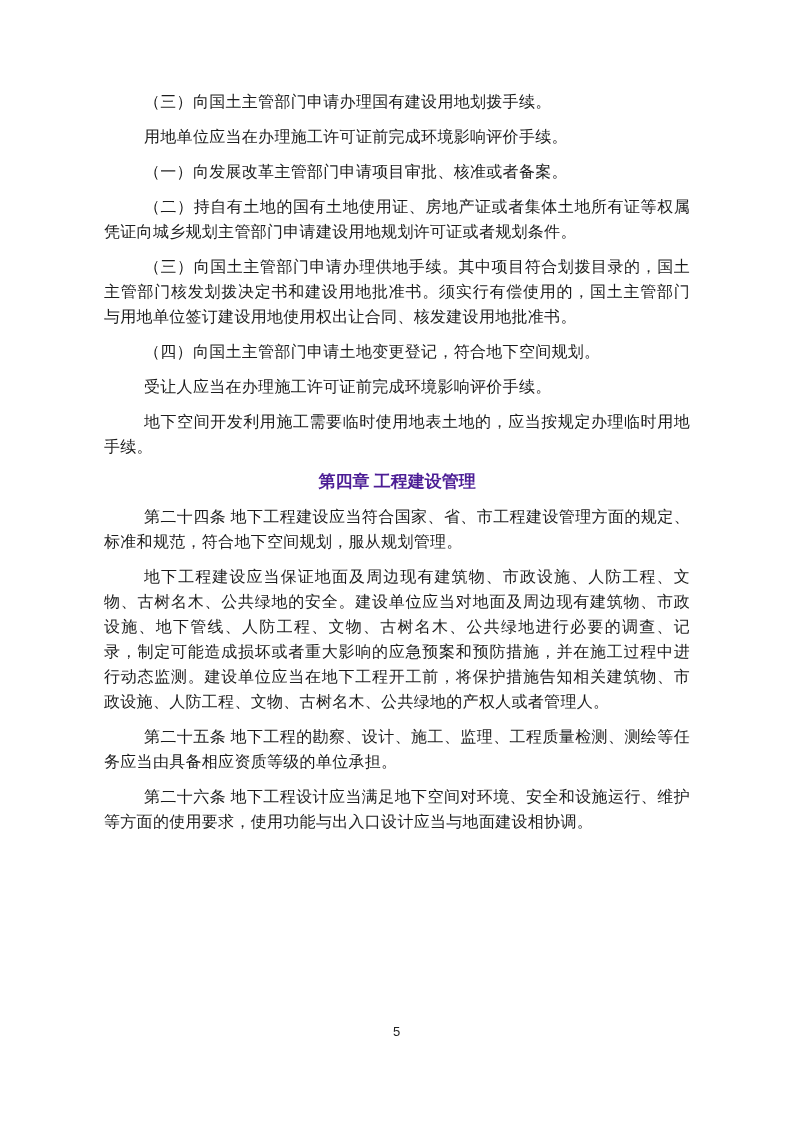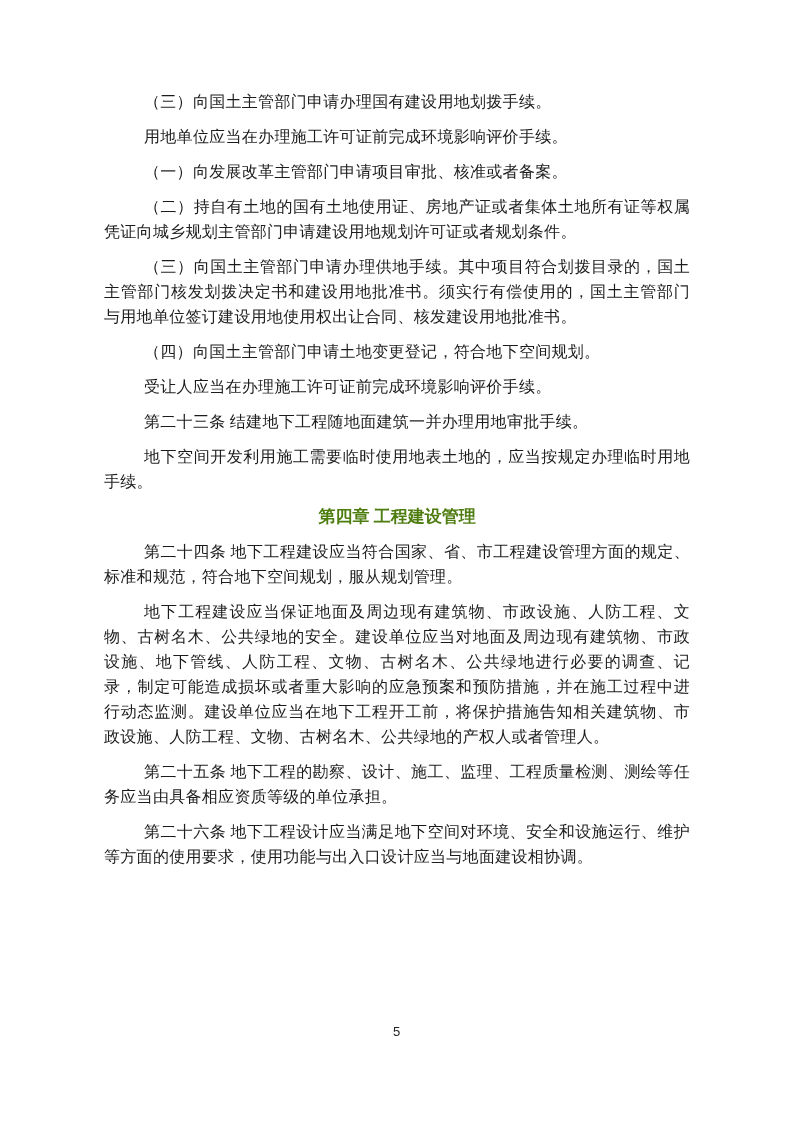--- a/index.html
+++ b/index.html
@@ -32,21 +32,21 @@
     letter-spacing: 0.3px;
     word-break: break-all;
   }
   .chapter {
     margin: 0 0 10px 0;
     font-size: 17px;
     line-height: 25px;
     font-weight: bold;
     text-align: center;
     text-indent: 0;
-    color: #4d7c0f;
+    color: #4c1d95;
   }
   .pagenum {
     position: absolute;
     top: 1024px;
     left: 0;
     width: 100%;
     text-align: center;
     font-size: 13px;
     font-family: "Liberation Sans", "DejaVu Sans", sans-serif;
     color: #222222;
@@ -57,21 +57,20 @@
 
 <div class="page">
   <div class="content">
     <p class="para">（三）向国土主管部门申请办理国有建设用地划拨手续。</p>
     <p class="para">用地单位应当在办理施工许可证前完成环境影响评价手续。</p>
     <p class="para">（一）向发展改革主管部门申请项目审批、核准或者备案。</p>
     <p class="para">（二）持自有土地的国有土地使用证、房地产证或者集体土地所有证等权属凭证向城乡规划主管部门申请建设用地规划许可证或者规划条件。</p>
     <p class="para">（三）向国土主管部门申请办理供地手续。其中项目符合划拨目录的，国土主管部门核发划拨决定书和建设用地批准书。须实行有偿使用的，国土主管部门与用地单位签订建设用地使用权出让合同、核发建设用地批准书。</p>
     <p class="para">（四）向国土主管部门申请土地变更登记，符合地下空间规划。</p>
     <p class="para">受让人应当在办理施工许可证前完成环境影响评价手续。</p>
-    <p class="para">第二十三条 结建地下工程随地面建筑一并办理用地审批手续。</p>
     <p class="para">地下空间开发利用施工需要临时使用地表土地的，应当按规定办理临时用地手续。</p>
     <h2 class="chapter">第四章 工程建设管理</h2>
     <p class="para">第二十四条 地下工程建设应当符合国家、省、市工程建设管理方面的规定、标准和规范，符合地下空间规划，服从规划管理。</p>
     <p class="para">地下工程建设应当保证地面及周边现有建筑物、市政设施、人防工程、文物、古树名木、公共绿地的安全。建设单位应当对地面及周边现有建筑物、市政设施、地下管线、人防工程、文物、古树名木、公共绿地进行必要的调查、记录，制定可能造成损坏或者重大影响的应急预案和预防措施，并在施工过程中进行动态监测。建设单位应当在地下工程开工前，将保护措施告知相关建筑物、市政设施、人防工程、文物、古树名木、公共绿地的产权人或者管理人。</p>
     <p class="para">第二十五条 地下工程的勘察、设计、施工、监理、工程质量检测、测绘等任务应当由具备相应资质等级的单位承担。</p>
     <p class="para">第二十六条 地下工程设计应当满足地下空间对环境、安全和设施运行、维护等方面的使用要求，使用功能与出入口设计应当与地面建设相协调。</p>
   </div>
   <div class="pagenum">5</div>
 </div>
 

